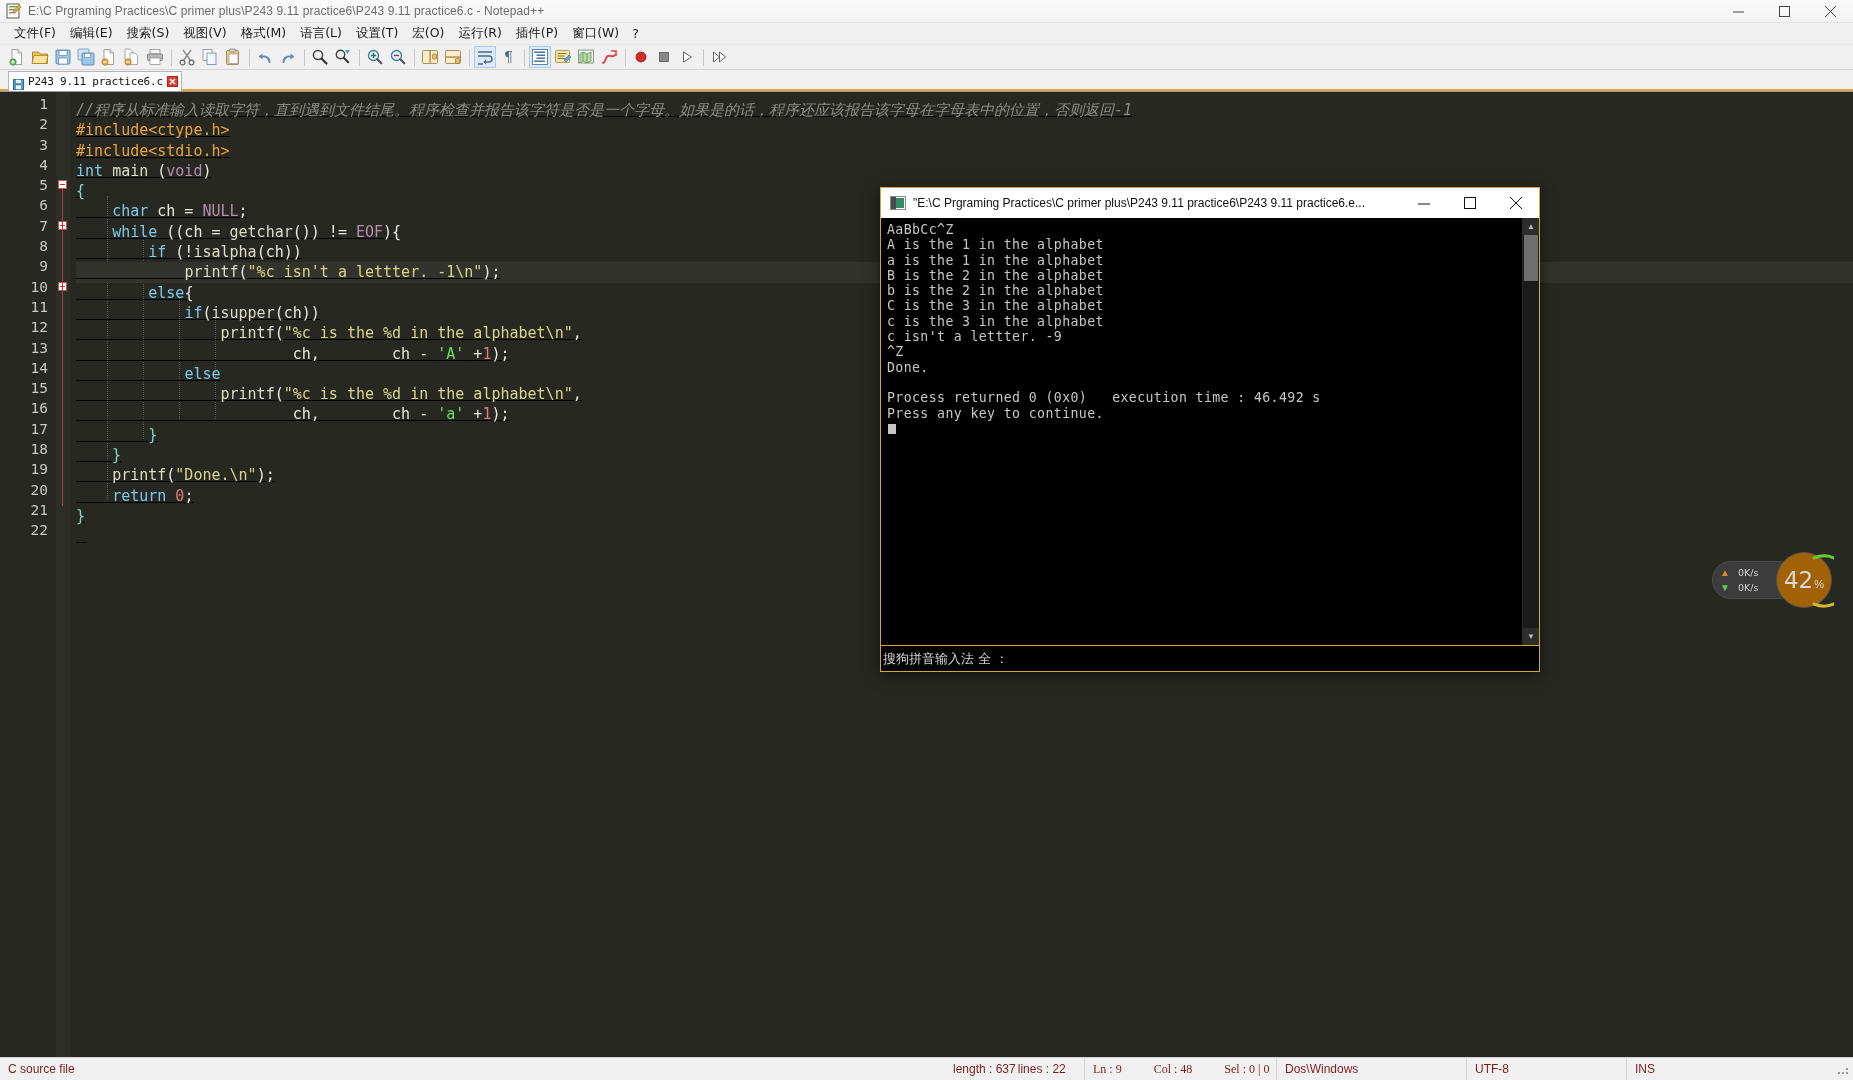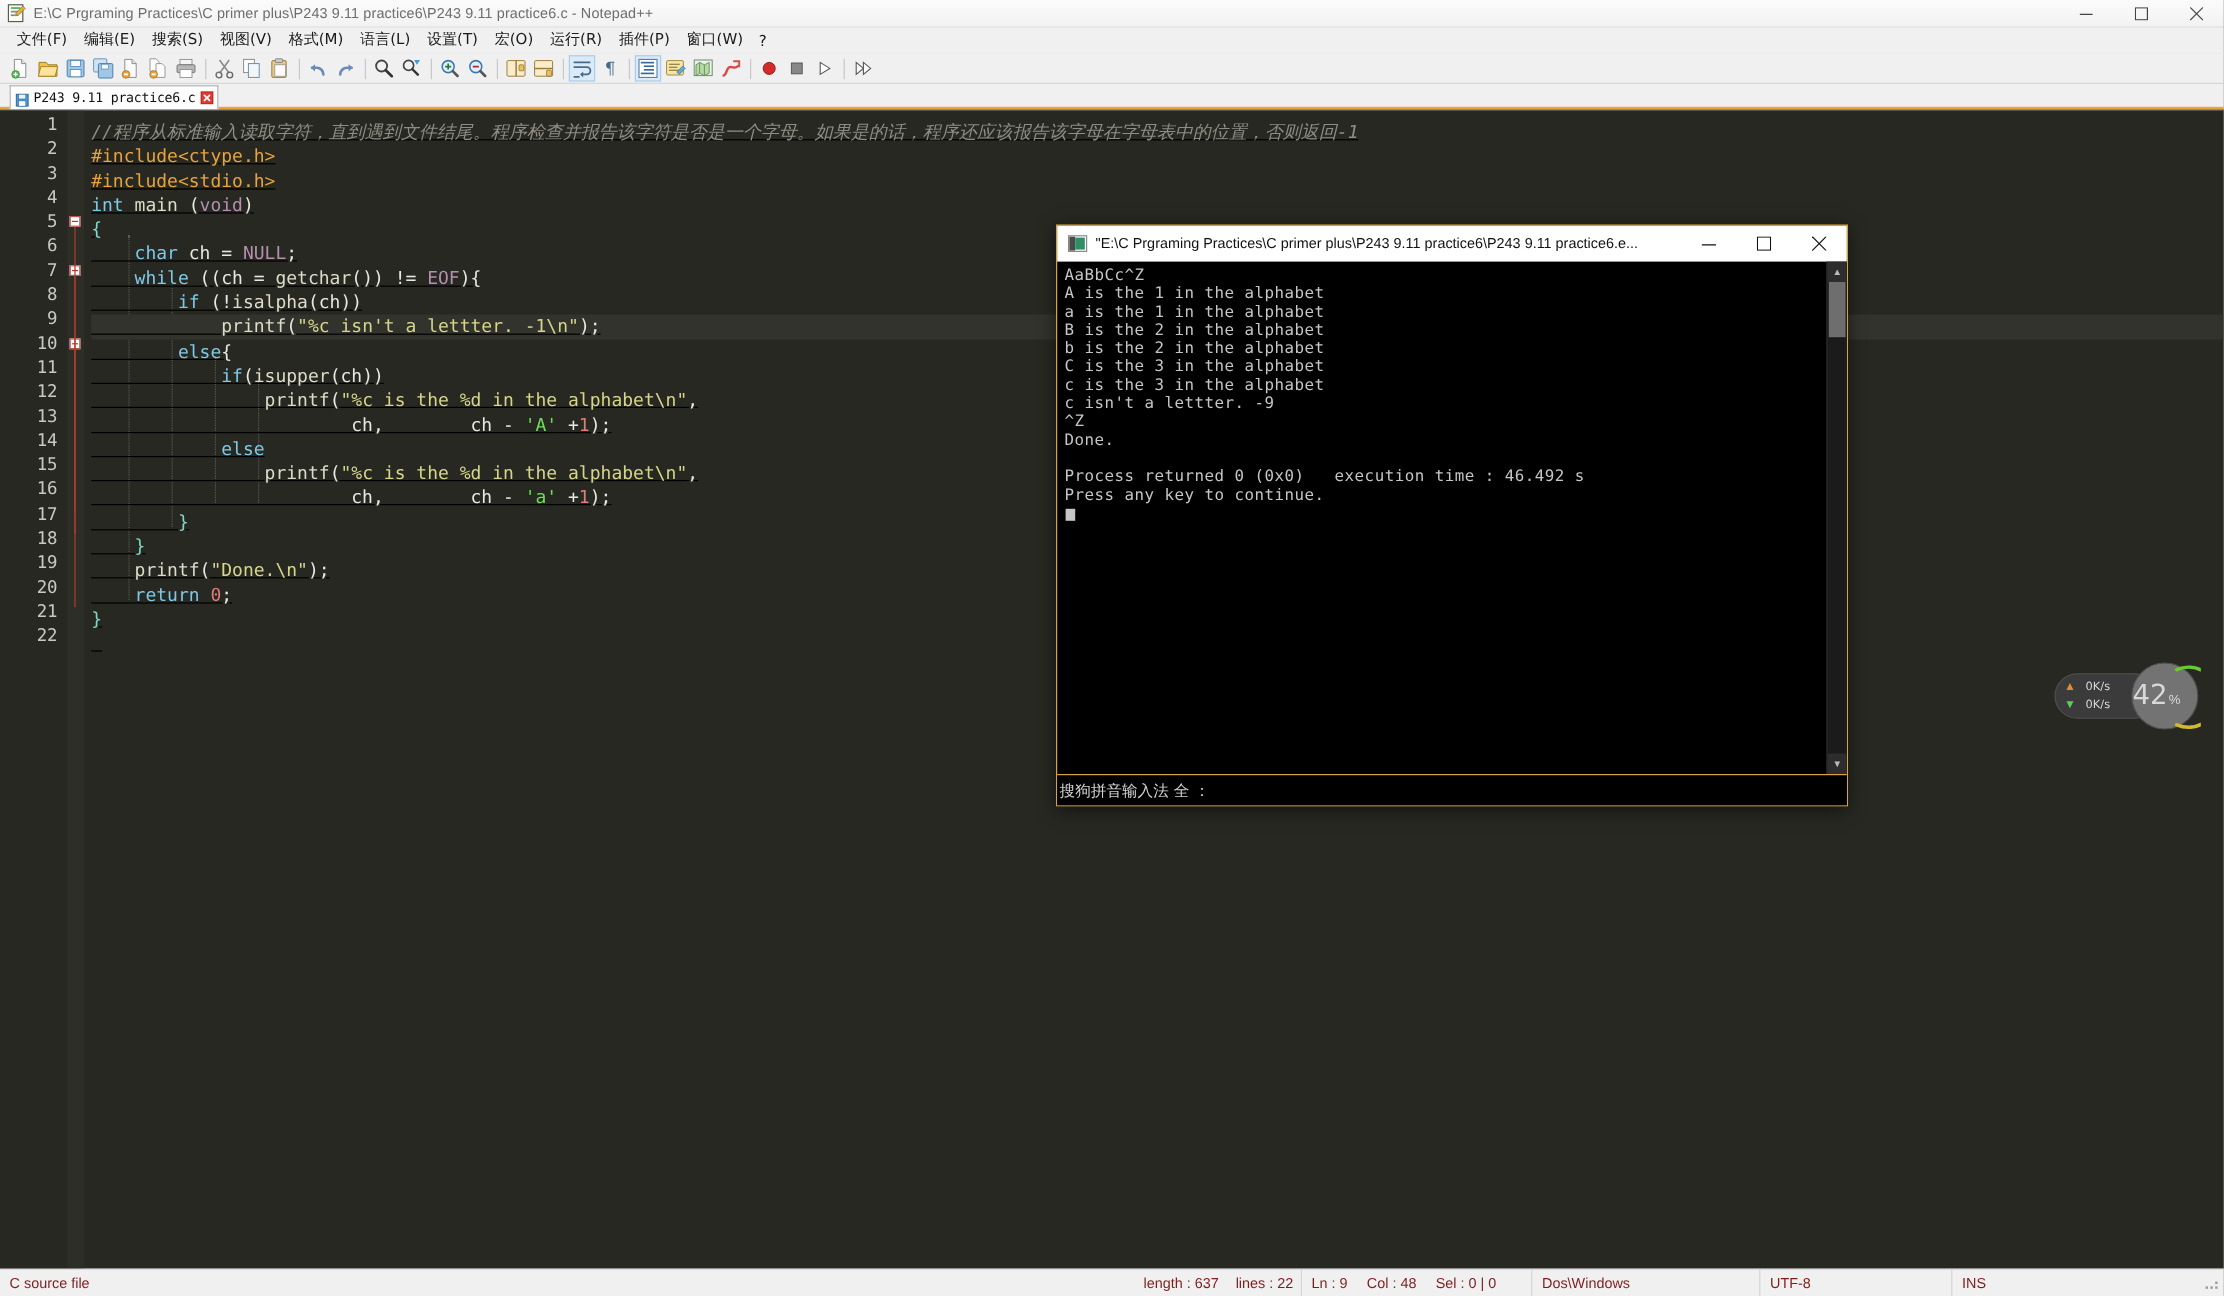--- a/index.html
+++ b/index.html
@@ -187,22 +187,22 @@
     display: flex; align-items: center;
     font-size: 12px; color: #7f1d1d;
   }
   .sb-cell {
     height: 23px; display: flex; align-items: center;
     padding: 0 8px; white-space: nowrap;
     border-right: 1px solid #d4d4d4;
   }
   .sb-cell.first { border-right: none; }
   #sb-doctype { width: 945px; }
-  #sb-lenlines { width: 140px; gap: 14px; }
-  #sb-pos { width: 192px; gap: 16px; }
+  #sb-lenlines { width: 140px; gap: 2px; }
+  #sb-pos { width: 192px; gap: 32px; font-family: Liberation Serif, serif; }
   #sb-eol { width: 190px; }
   #sb-enc { width: 160px; }
   #sb-ins { width: 60px; border-right: none; }
   #sb-grip {
     margin-left: auto; width: 16px; height: 16px; margin-right: 2px;
     position: relative;
   }
 
   
   #console-window {
@@ -302,22 +302,22 @@
   .net-up { color: #e08c2a; }
   .net-dn { color: #5ec95e; }
   .net-val {
     font-size: 9.5px; color: #d8d8d8; margin-left: 8px;
     font-family: "DejaVu Sans", sans-serif; white-space: nowrap;
   }
   #net-gauge {
     position: absolute; left: 64px; top: 0;
     width: 56px; height: 56px;
     border-radius: 50%;
-    background: #737373; border: 1px solid #4f4f4f;
-    display: flex; align-items: center; 
+    background: #a16207; border: 1px solid #4f4f4f;
+    display: flex; align-items: center; justify-content: center;
   }
   #net-gauge svg { position: absolute; left: -1px; top: -1px; }
   #net-pct {
     position: relative; z-index: 2;
     display: flex; align-items: baseline;
     color: #d8d8d8;
   }
   #net-num { font-size: 23px; font-family: "DejaVu Sans", sans-serif; line-height: 1; }
   #net-sym { font-size: 11px; margin-left: 1px; }
 </style>

